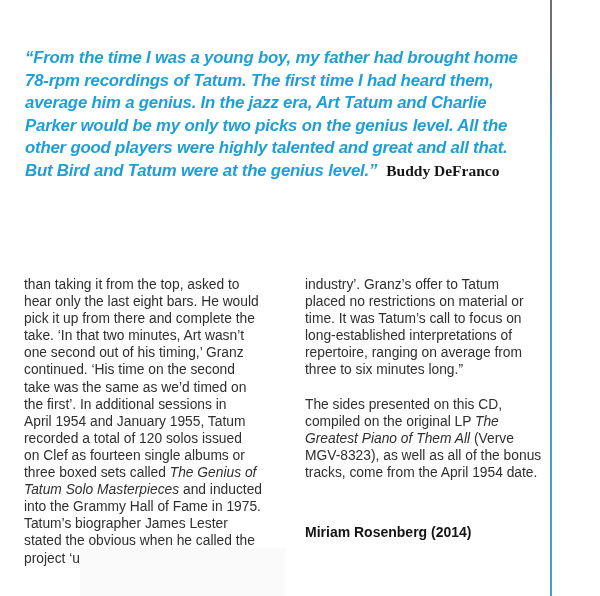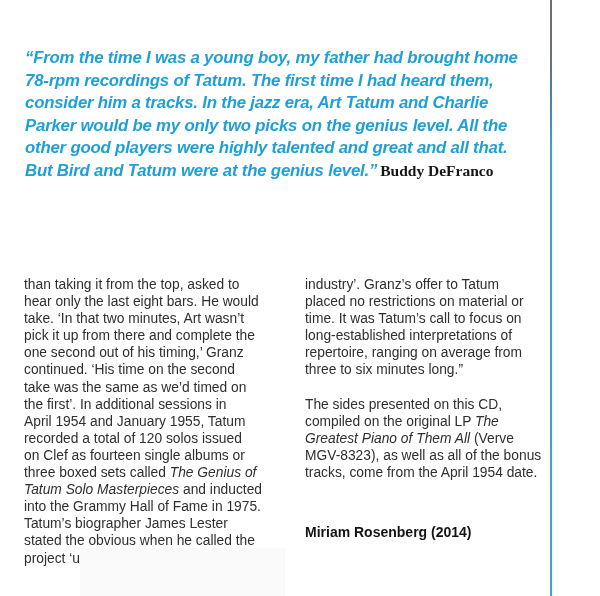--- a/index.html
+++ b/index.html
@@ -45,21 +45,21 @@
   .text-line { white-space: pre; }
   .blank-line { min-height: 17.1px; }
   .quote-last-line { white-space: pre; }
   .quote-attribution {
     font-family: "Liberation Serif", "DejaVu Serif", serif;
     font-style: normal;
     font-weight: bold;
     font-size: 15.5px;
     letter-spacing: 0;
     color: #161616;
-    margin-left: 3px;
+    margin-left: 9px;
   }
   .col {
     position: absolute;
     top: 237px;
     width: 280px;
     color: #2f2f2f;
     font-size: 13.8px;
     line-height: 17.1px;
     margin-top: 39px;
   }
@@ -79,32 +79,32 @@
 </style>
 </head>
 <body>
 
 <div class="page">
 
   <div class="quote">
     <div>
         <div class="text-line"><span>“From the time I was a young boy, my father had brought home</span></div>
         <div class="text-line"><span>78-rpm recordings of Tatum. The first time I had heard them,</span></div>
-        <div class="text-line"><span>consider him a tracks. In the jazz era, Art Tatum and Charlie</span></div>
+        <div class="text-line"><span>average him a genius. In the jazz era, Art Tatum and Charlie</span></div>
         <div class="text-line"><span>Parker would be my only two picks on the genius level. All the</span></div>
         <div class="text-line"><span>other good players were highly talented and great and all that.</span></div>
       </div>
     <div class="quote-last-line"><span>But Bird and Tatum were at the genius level.”</span><span class="quote-attribution">Buddy DeFranco</span></div>
   </div>
 
   <div class="col col-left">
       <div class="text-line"><span>than taking it from the top, asked to</span></div>
       <div class="text-line"><span>hear only the last eight bars. He would</span></div>
+      <div class="text-line"><span>pick it up from there and complete the</span></div>
       <div class="text-line"><span>take. ‘In that two minutes, Art wasn’t</span></div>
-      <div class="text-line"><span>pick it up from there and complete the</span></div>
       <div class="text-line"><span>one second out of his timing,’ Granz</span></div>
       <div class="text-line"><span>continued. ‘His time on the second</span></div>
       <div class="text-line"><span>take was the same as we’d timed on</span></div>
       <div class="text-line"><span>the first’. In additional sessions in</span></div>
       <div class="text-line"><span>April 1954 and January 1955, Tatum</span></div>
       <div class="text-line"><span>recorded a total of 120 solos issued</span></div>
       <div class="text-line"><span>on Clef as fourteen single albums or</span></div>
       <div class="text-line"><span>three boxed sets called </span><span class="it">The Genius of</span></div>
       <div class="text-line"><span class="it">Tatum Solo Masterpieces</span><span> and inducted</span></div>
       <div class="text-line"><span>into the Grammy Hall of Fame in 1975.</span></div>

